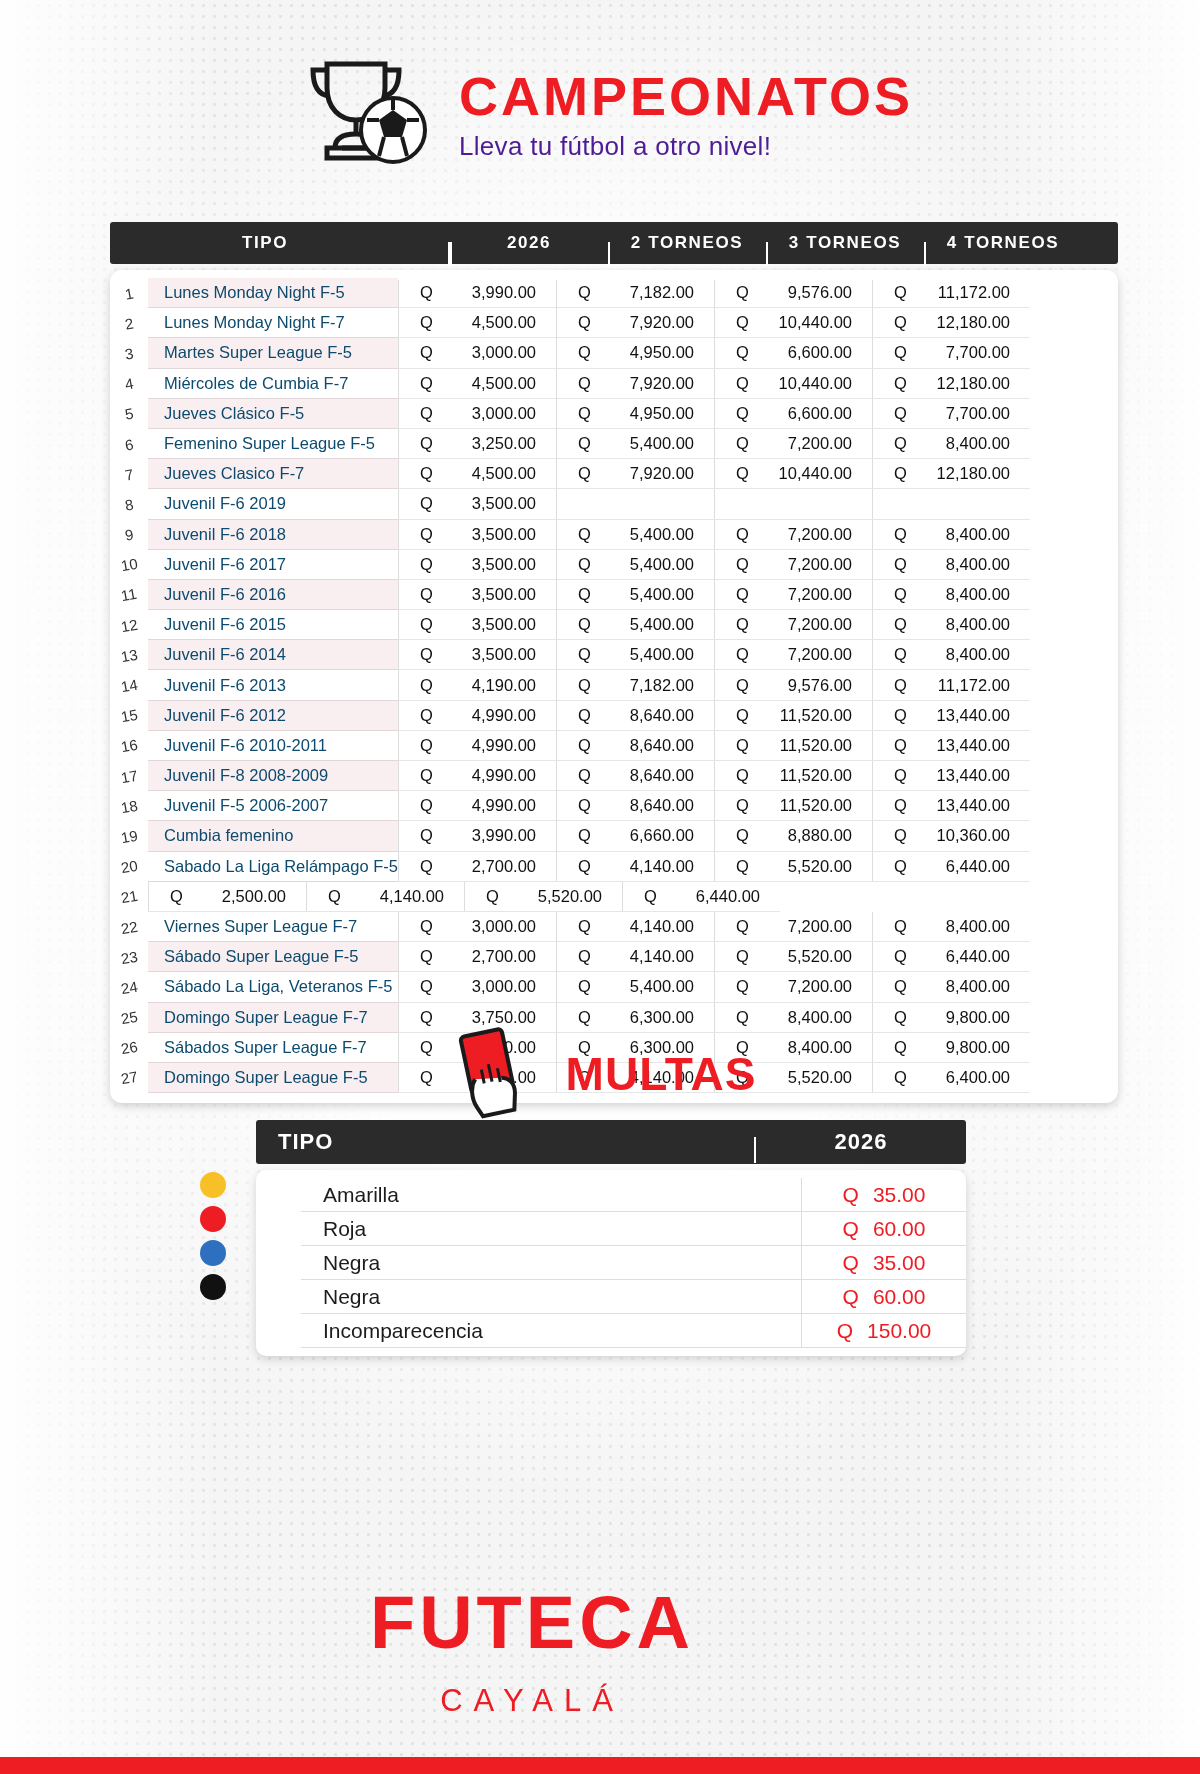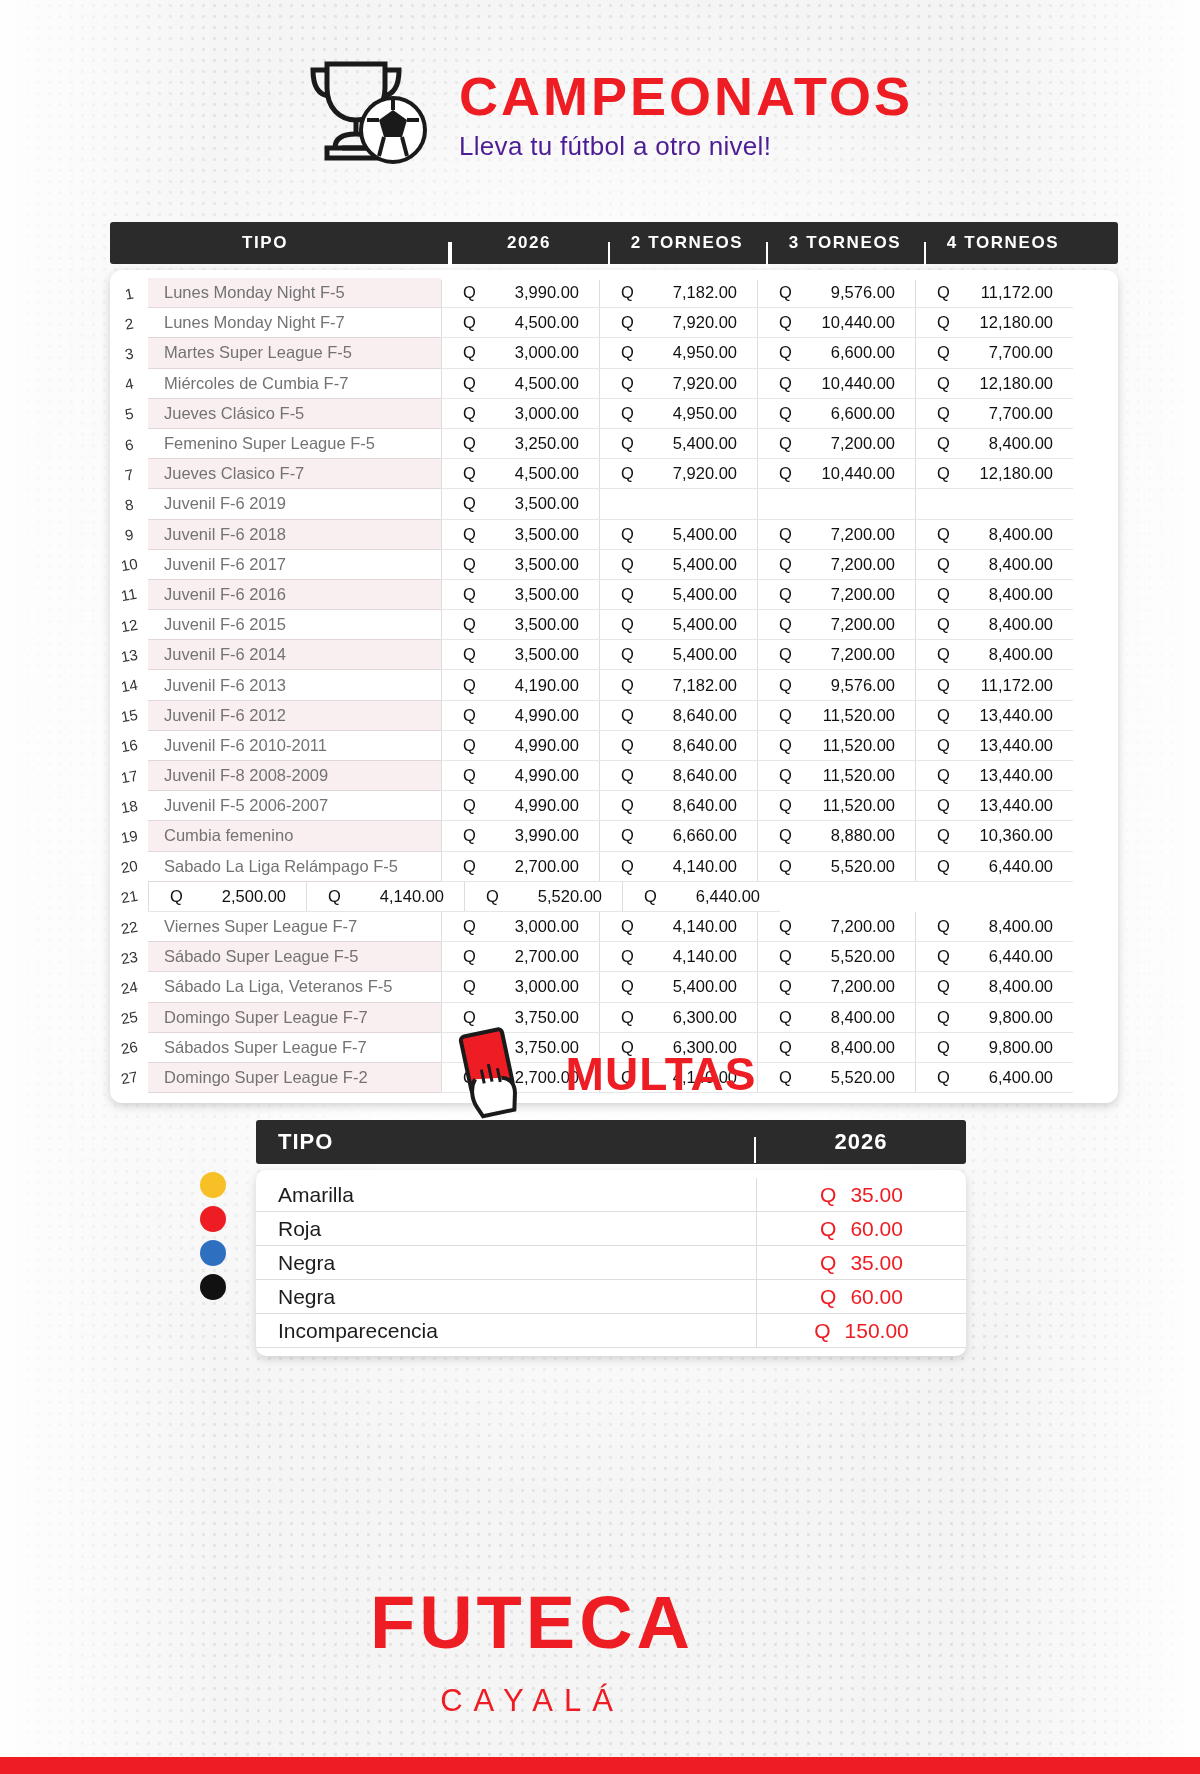--- a/index.html
+++ b/index.html
@@ -67,22 +67,22 @@
     padding:8px 0 10px 0;
   }
   .row { display:flex; align-items:stretch; height:30.2px; }
   .rownum {
     width:38px; flex:none; text-align:center; font-size:15px; color:#333;
     display:flex; align-items:center; justify-content:center;
     position:relative;
   }
   .rownum span { transform:rotate(-10deg); display:inline-block; }
   .rowname {
-    width:293px; flex:none; display:flex; align-items:center;
-    padding-left:16px; font-size:16.5px; color:#737373;
+    width:250px; flex:none; display:flex; align-items:center;
+    padding-left:16px; font-size:16.5px; color:#0c4a6e;
     border-bottom:1px solid #e2d7d8;
   }
   .row.alt .rowname { background:#faeff0; }
   .cell {
     width:158px; flex:none; display:flex; align-items:center; justify-content:center;
     font-size:16.5px; color:#111; border-bottom:1px solid #e6e6e6;
     position:relative;
   }
   .cell .q { margin-right:auto; padding-left:22px; }
   .cell .v { margin-left:0; padding-right:20px; text-align:right; min-width:88px;}
@@ -103,21 +103,21 @@
     display:flex; align-items:center; height:44px; background:#2b2b2b; color:#fff;
     border-radius:3px;
   }
   .m-head .m-tipo { font-size:22px; font-weight:bold; letter-spacing:1px; padding-left:22px; width:500px; position:relative;}
   .m-head .m-tipo::after { content:""; position:absolute; right:0; top:8px; height:26px; width:2px; background:#fff; }
   .m-head .m-year { flex:1; text-align:center; font-size:22px; font-weight:bold; letter-spacing:1px; }
   .m-body {
     background:#fff; margin-top:6px; border-radius:10px;
     box-shadow:0 3px 10px rgba(0,0,0,.16); padding:8px 0;
   }
-  .m-row { display:flex; align-items:center; height:34px; }
+  .m-row { display:flex; align-items:center; height:34px;padding-left:45px; }
   .m-label {
     width:500px; padding-left:22px; font-size:21px; color:#1c1c1c;
     border-bottom:1px solid #ddd; height:34px; display:flex; align-items:center;
   }
   .m-val {
     flex:1; font-size:21px; color:#ee1d23; border-bottom:1px solid #ddd;
     height:34px; display:flex; align-items:center; justify-content:center; gap:14px;
     border-left:1px solid #ddd;
   }
   .m-dots { position:absolute; left:200px; top:1168px; }
@@ -839,21 +839,21 @@
           <div class="cell">
             <div class="vsep"></div>
             <span class="q">Q</span>
             <span class="v">9,800.00</span>
           </div>
         </div>
         <div class="row alt">
           <div class="rownum">
             <span>27</span>
           </div>
-          <div class="rowname">Domingo Super League F-2</div>
+          <div class="rowname">Domingo Super League F-5</div>
           <div class="cell">
             <div class="vsep"></div>
             <span class="q">Q</span>
             <span class="v">2,700.00</span>
           </div>
           <div class="cell">
             <div class="vsep"></div>
             <span class="q">Q</span>
             <span class="v">4,140.00</span>
           </div>

